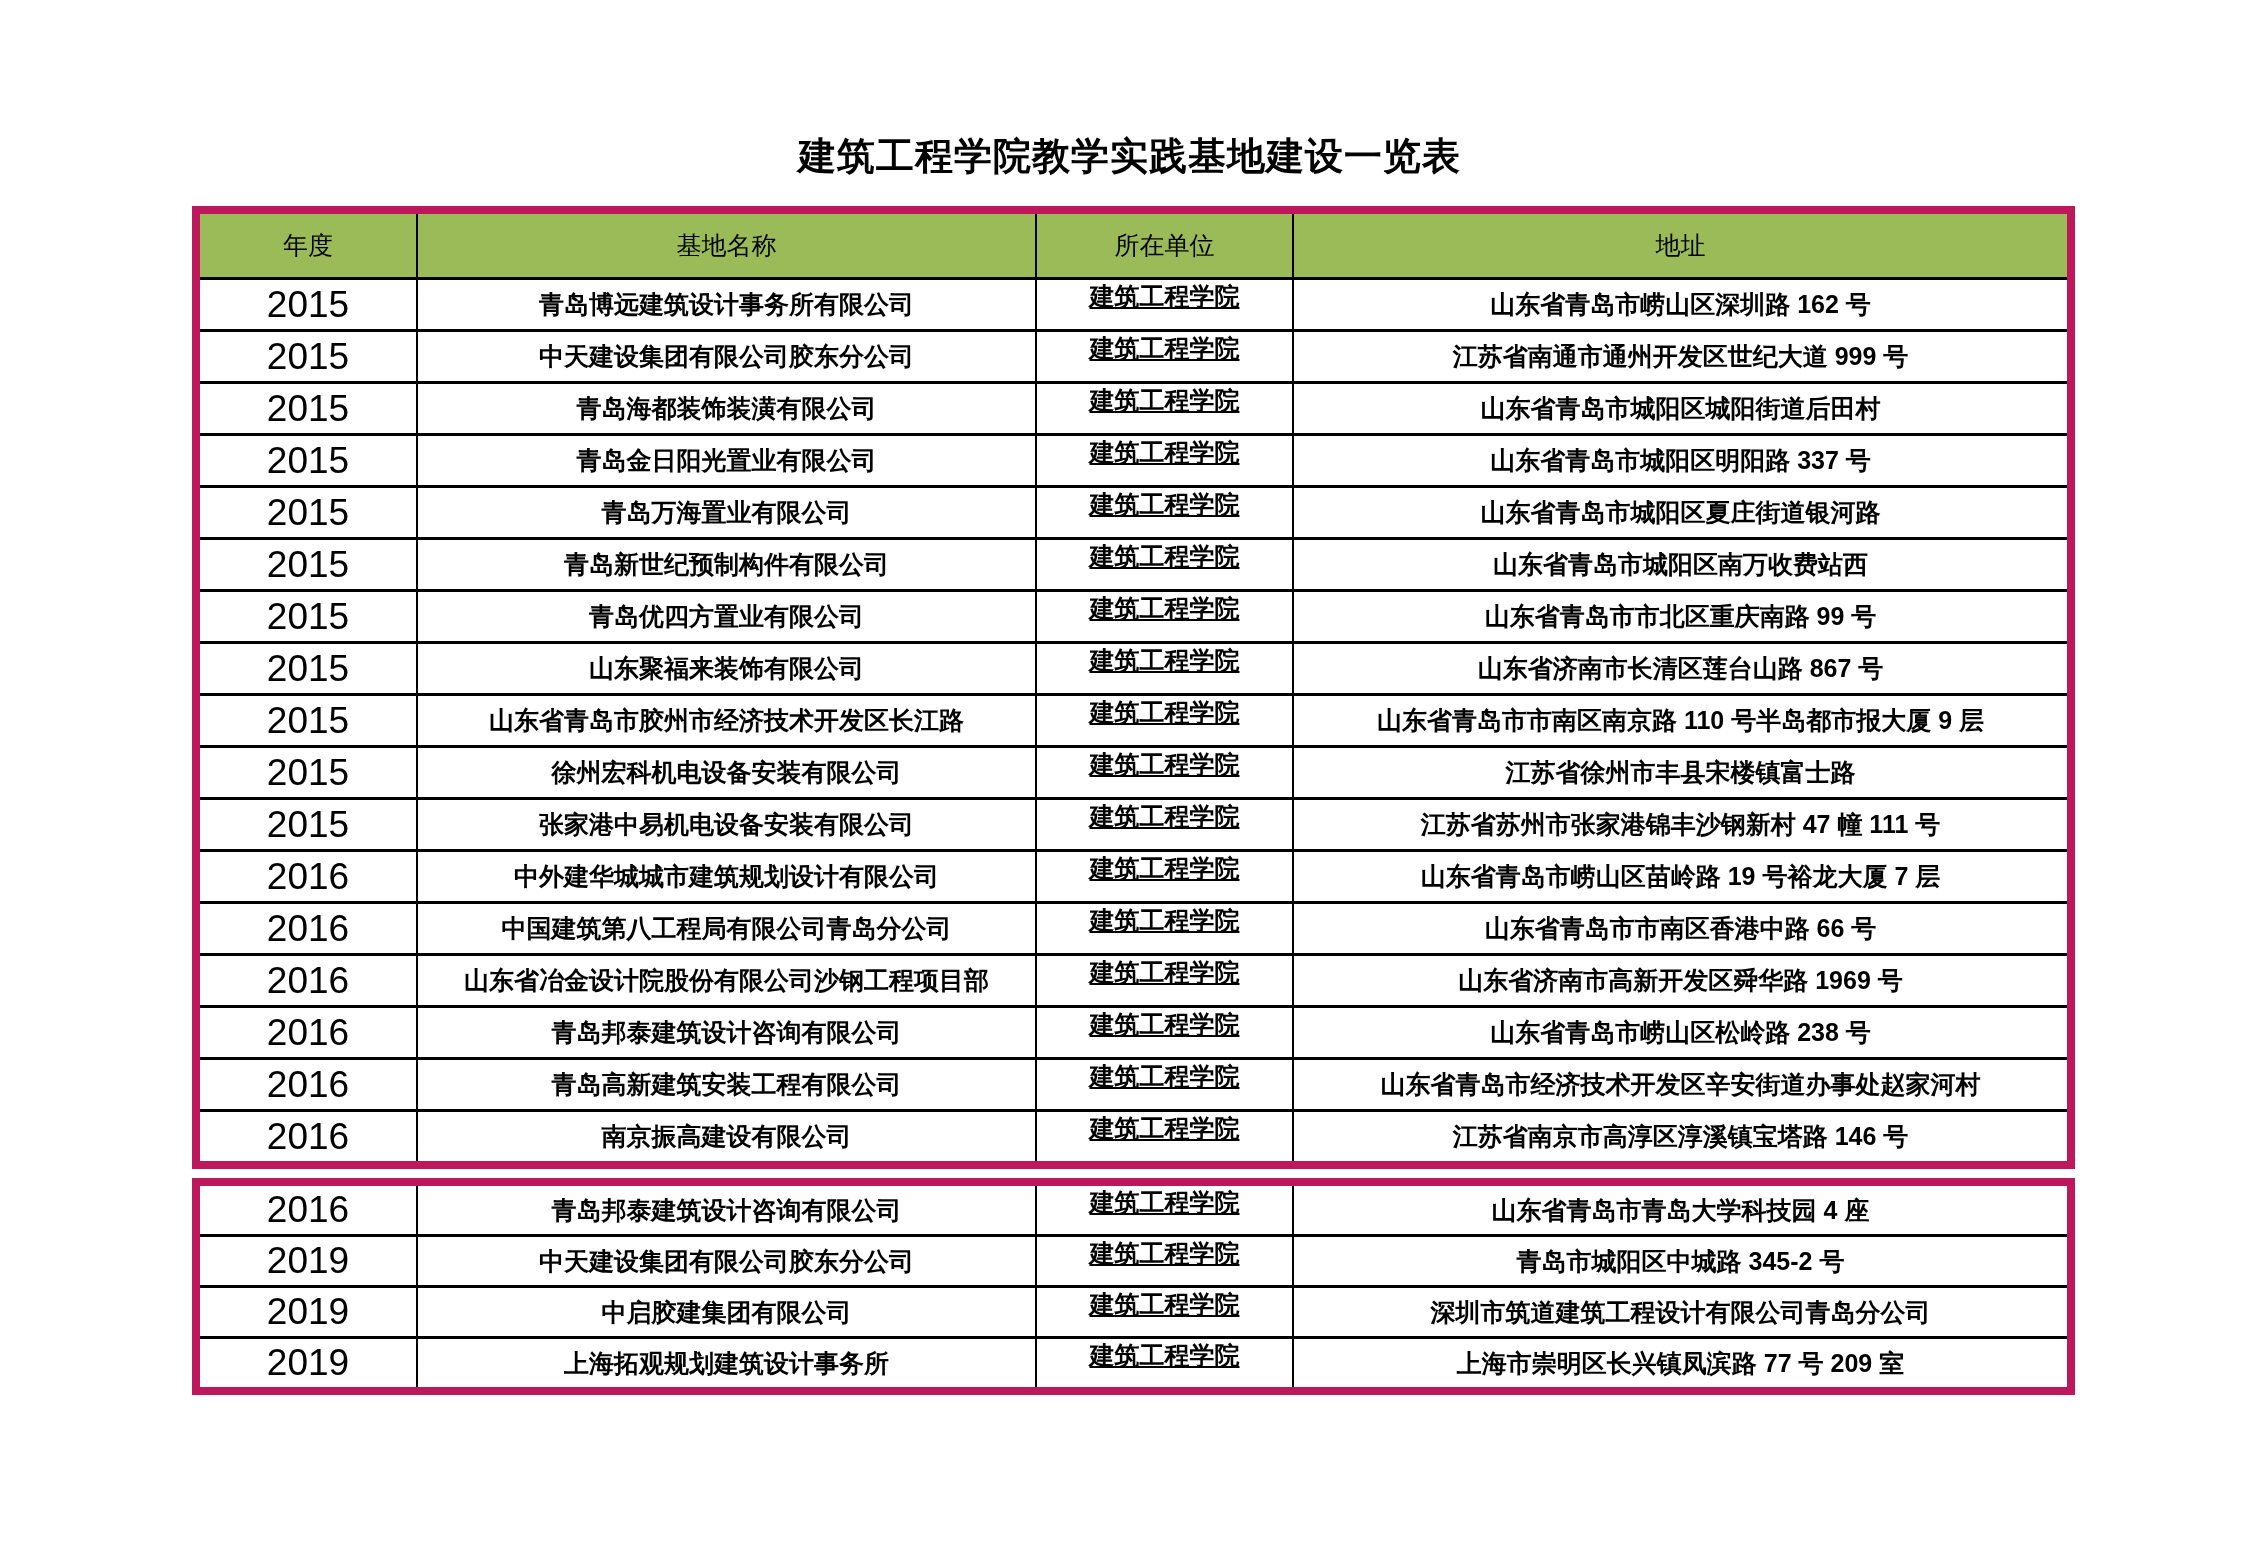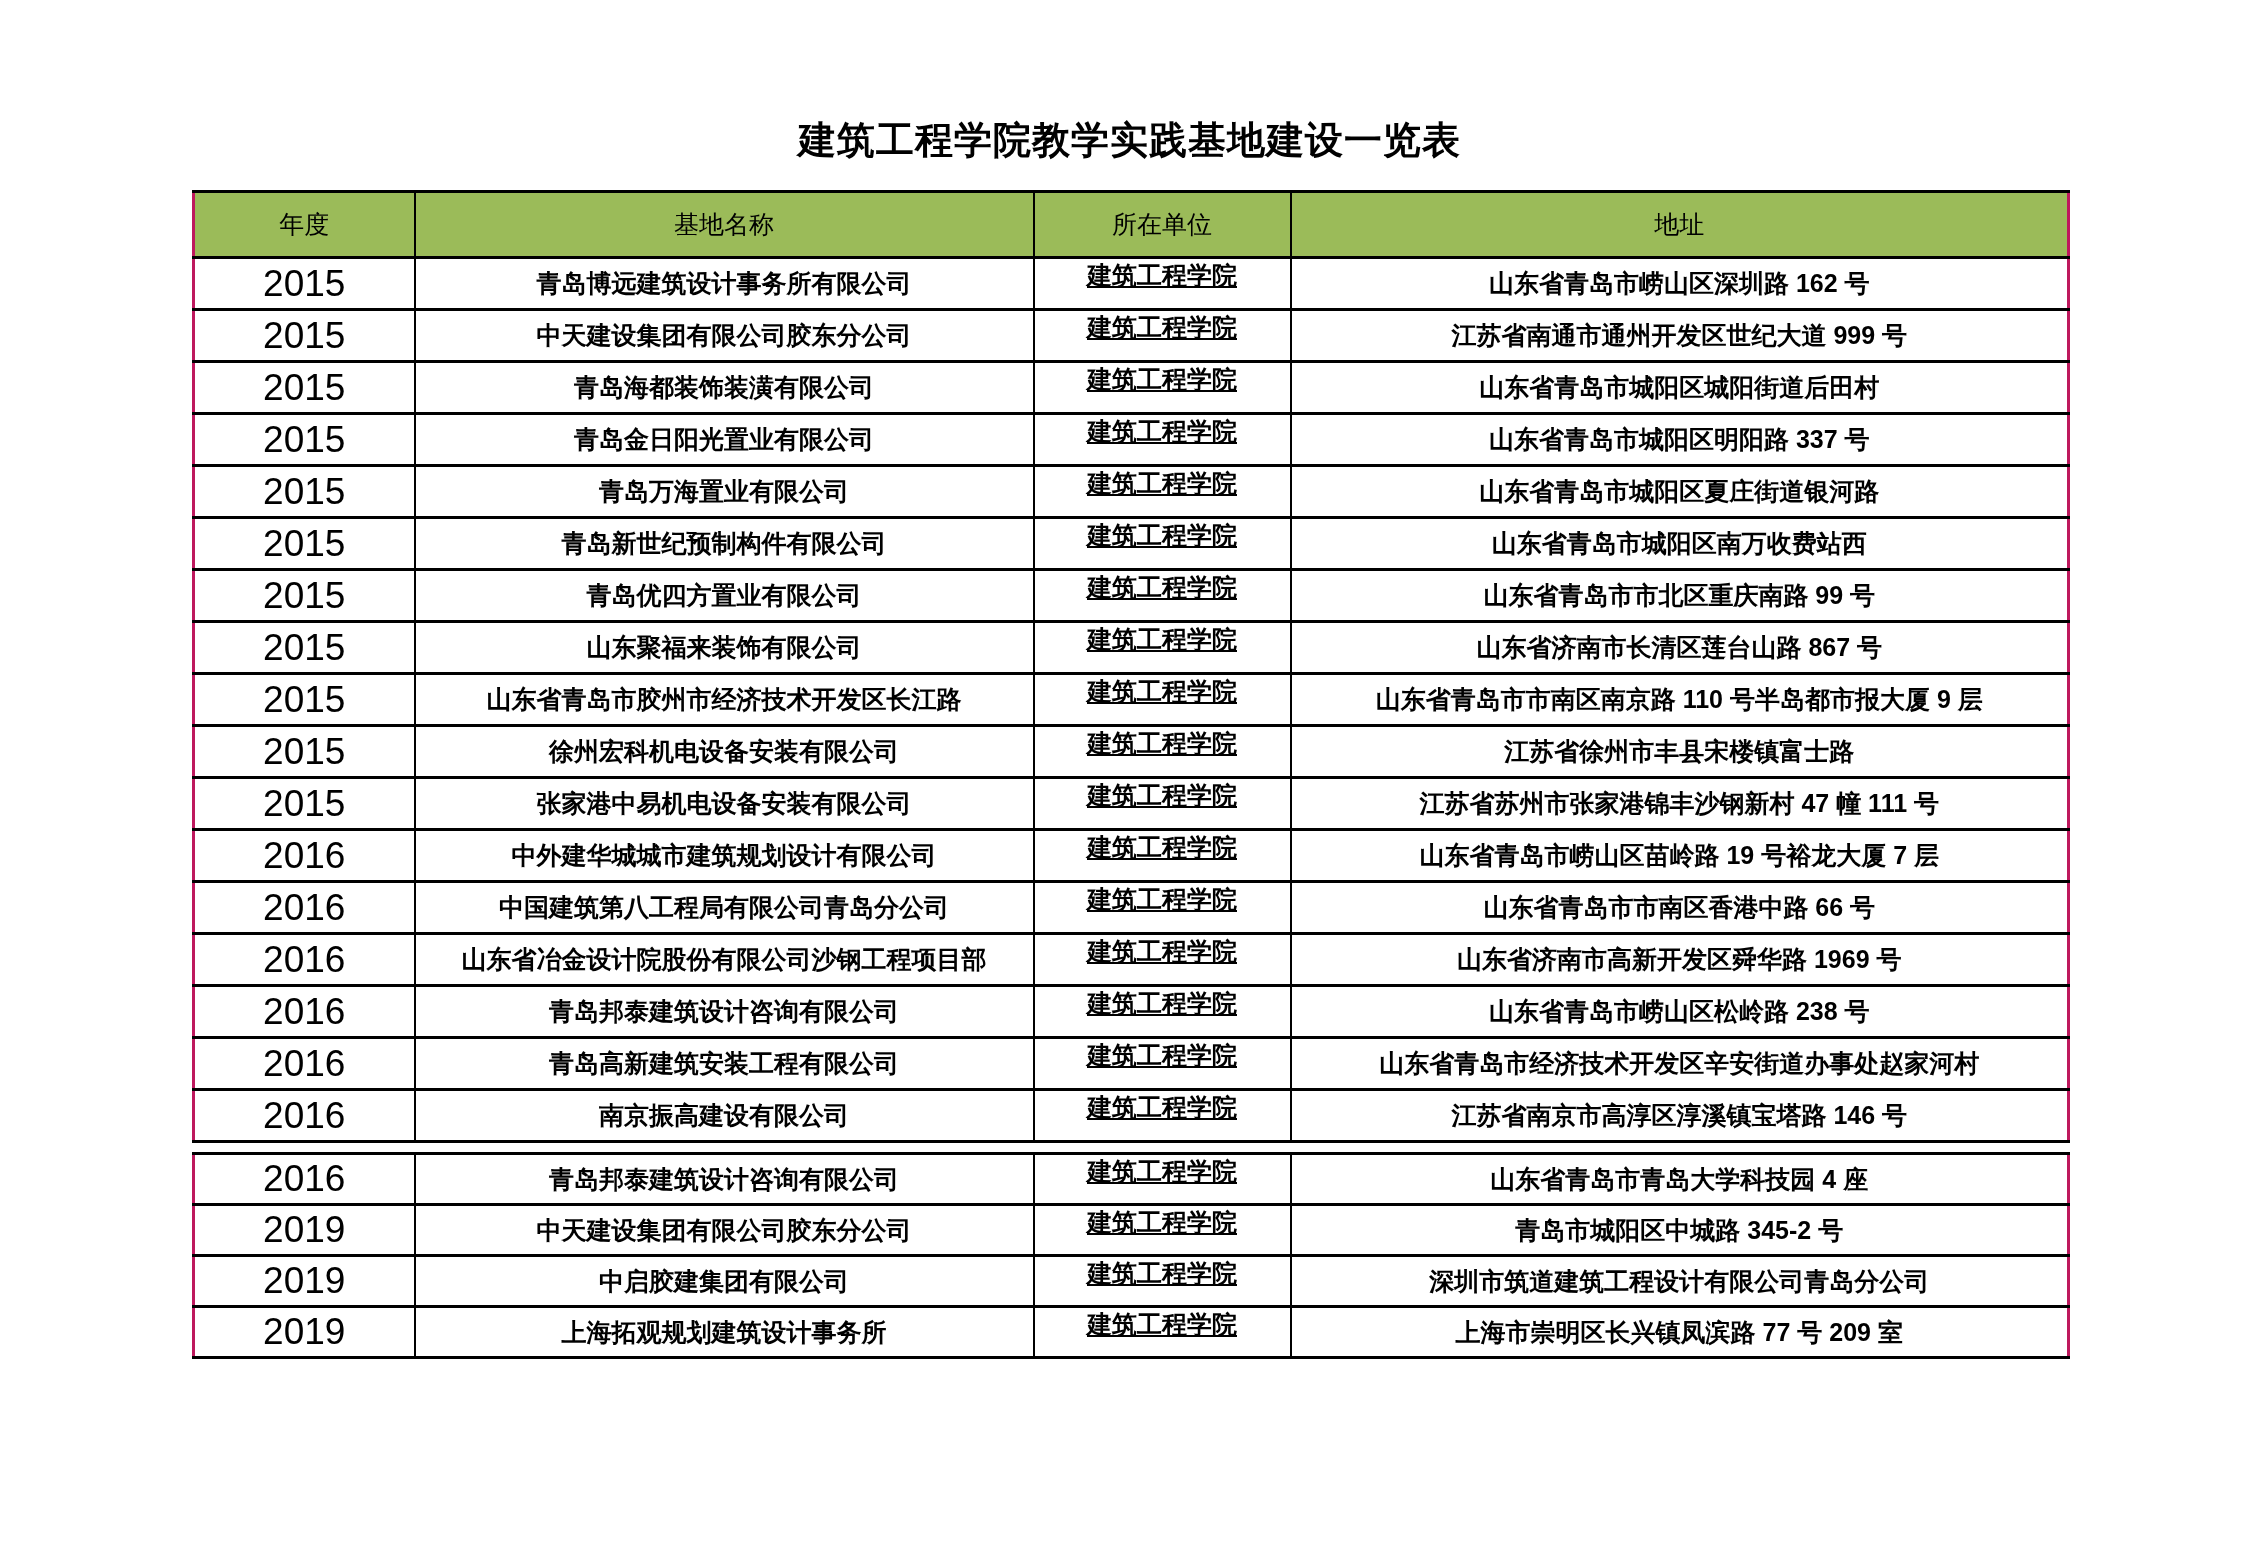--- a/index.html
+++ b/index.html
@@ -14,21 +14,21 @@
     font-family: "Liberation Sans", "DejaVu Sans", sans-serif;
     color: #000000;
   }
   .page {
     width: 2245px;
     height: 1549px;
     position: relative;
     background: #ffffff;
   }
   .doc-title {
-    margin: 0;
+    margin: 16px;
     padding-top: 116px;
     width: 1875px;
     margin-left: 192px;
     text-align: center;
     font-size: 38px;
     line-height: 48px;
     font-weight: 700;
     letter-spacing: 1px;
   }
   .tables-wrap {
@@ -48,21 +48,21 @@
     border-top: 3px solid #000;
     border-bottom: 3px solid #000;
     border-left: 2px solid #000;
     border-right: 2px solid #000;
     padding: 0 6px;
     text-align: center;
     vertical-align: middle;
     overflow: hidden;
     white-space: nowrap;
   }
-  table.basetable { border: 3px solid #be185d; }
+  table.basetable { border: 8px solid #be185d; }
   th.hdr {
     background: var(--header-bg, #9bbb59);
     height: 63px;
     font-size: 25px;
     font-weight: 400;
   }
   td { height: 49px; }
   .t2 td { height: 48px; }
   td.c0 { font-size: 37px; font-weight: 400; }
   td.c1, td.c2, td.c3 { font-size: 25px; font-weight: 700; }

